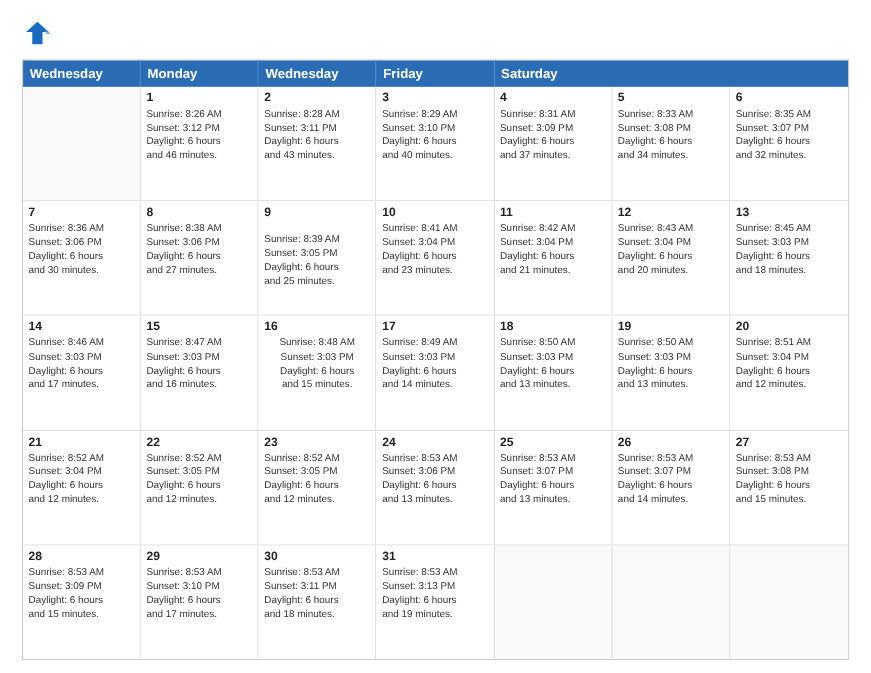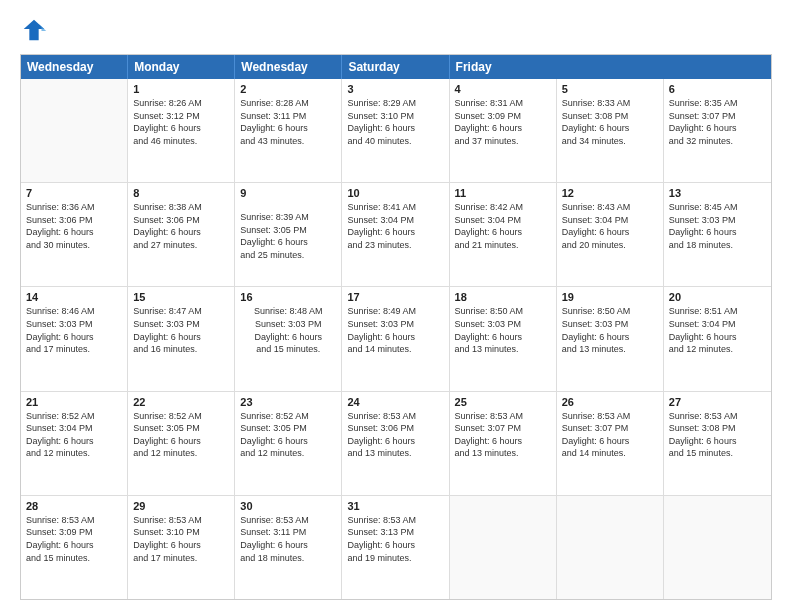--- a/index.html
+++ b/index.html
@@ -133,22 +133,22 @@
       <div class="main-title"></div>
       <div class="subtitle"></div>
     </div>
   </div>
 
   <div class="calendar">
     <div class="cal-header">
     <div class="cal-header-cell">Wednesday</div>
         <div class="cal-header-cell">Monday</div>
         <div class="cal-header-cell">Wednesday</div>
+        <div class="cal-header-cell">Friday</div>
         <div class="cal-header-cell">Saturday</div>
-        <div class="cal-header-cell">Friday</div>
       </div>
     <div class="cal-body">
     <div class="cal-row">
           <div class="cal-cell empty"></div>
           <div class="cal-cell">
             <div class="day-num">1</div>
             <div class="cell-info" style="white-space: pre-line;">Sunrise: 8:26 AM
 Sunset: 3:12 PM
 Daylight: 6 hours
 and 46 minutes.</div>

